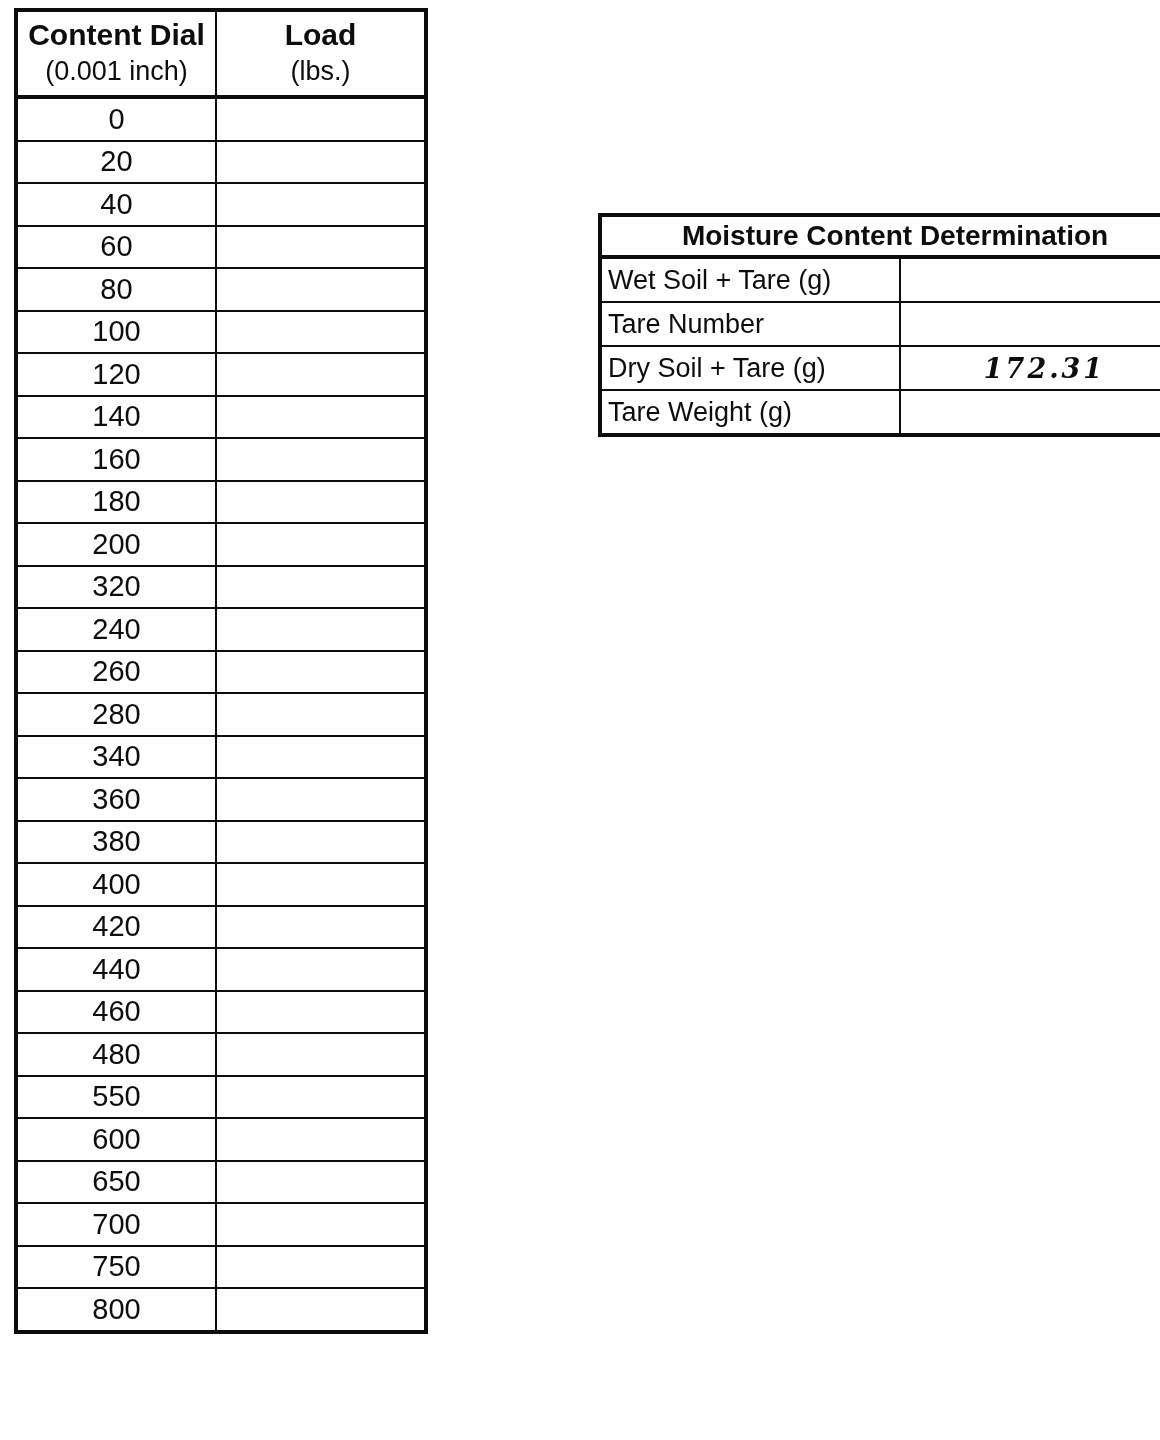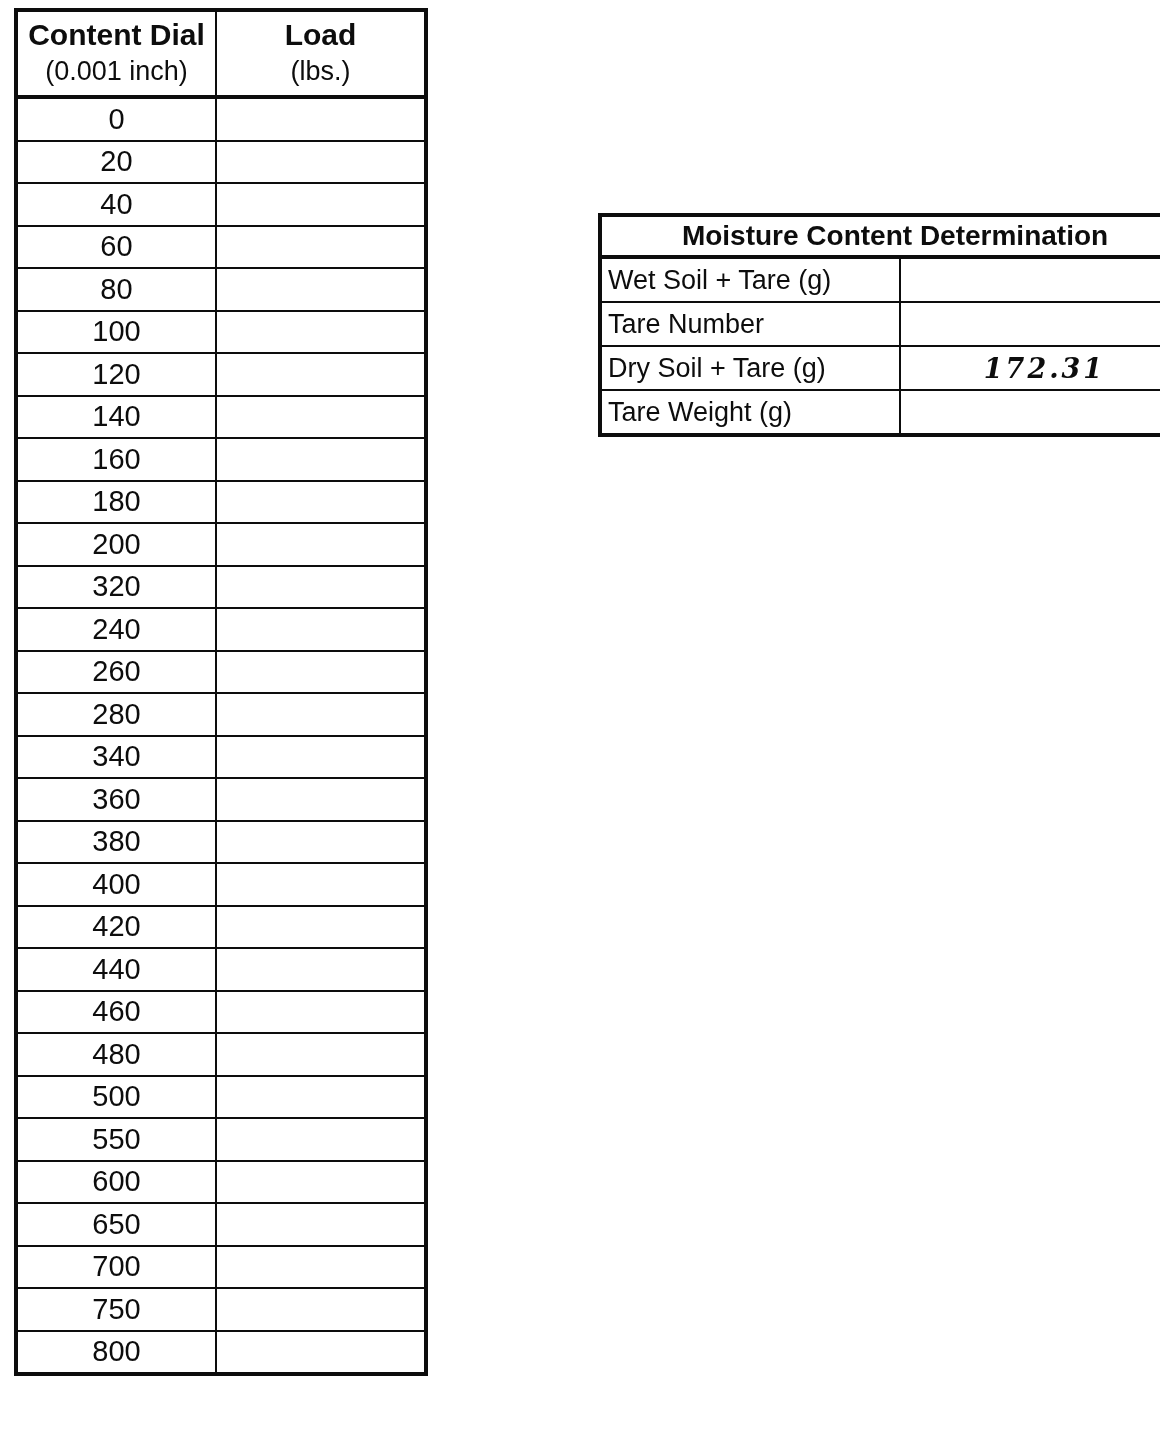--- a/index.html
+++ b/index.html
@@ -207,24 +207,20 @@
         </tr>
         <tr>
           <td class="strain-cell">460</td>
           <td class="load-cell"></td>
         </tr>
         <tr>
           <td class="strain-cell">480</td>
           <td class="load-cell"></td>
         </tr>
         <tr>
-          <td class="strain-cell">500</td>
-          <td class="load-cell"></td>
-        </tr>
-        <tr>
           <td class="strain-cell">550</td>
           <td class="load-cell"></td>
         </tr>
         <tr>
           <td class="strain-cell">600</td>
           <td class="load-cell"></td>
         </tr>
         <tr>
           <td class="strain-cell">650</td>
           <td class="load-cell"></td>

